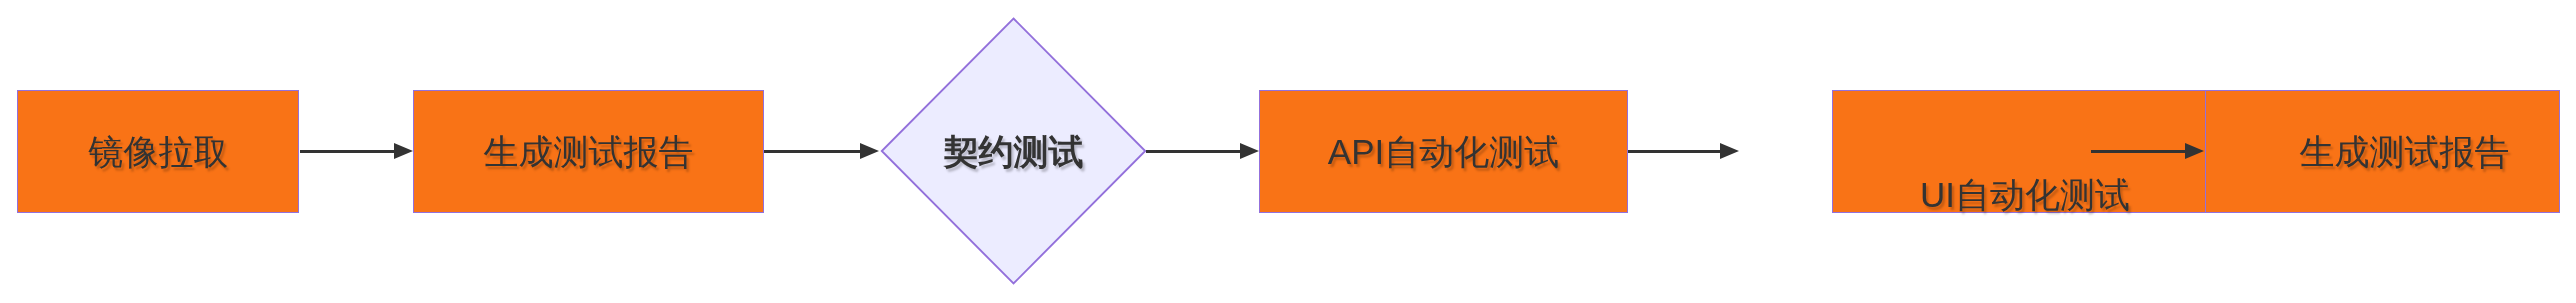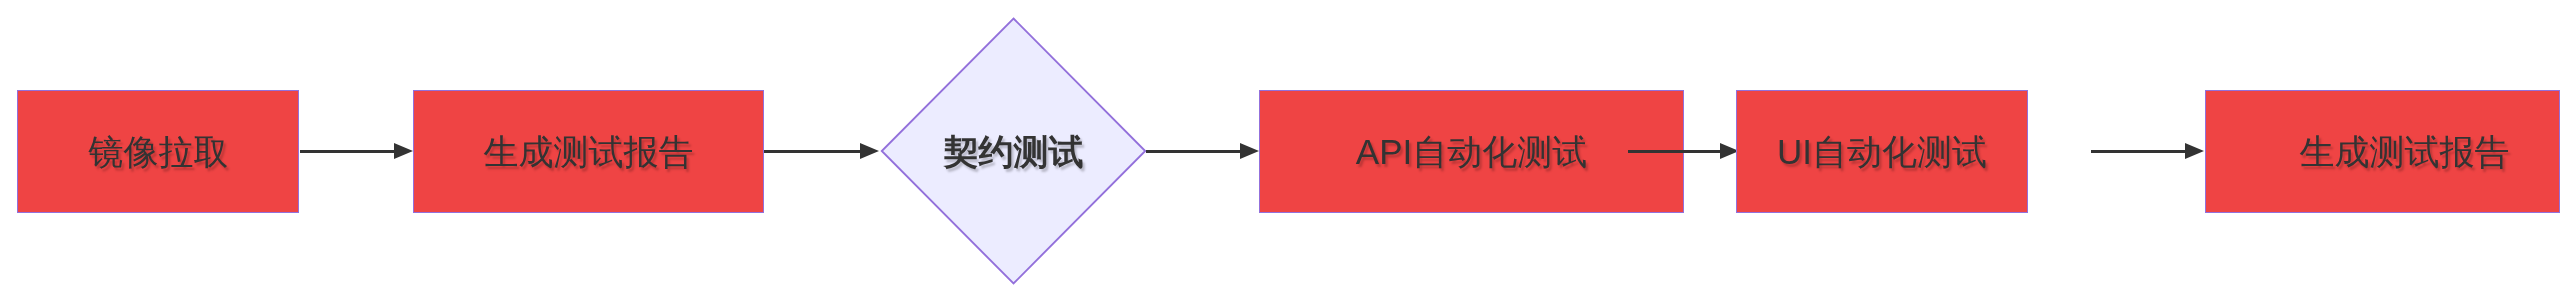--- a/index.html
+++ b/index.html
@@ -14,21 +14,21 @@
     background: #FFFFFF;
     overflow: hidden;
     font-family: "Liberation Sans", "DejaVu Sans", sans-serif;
   }
   
   .node-rect {
     position: absolute;
     top: 90px;
     height: 123px;
     box-sizing: border-box;
-    background: #ef4444;
+    background: #f97316;
     border: 1.9px solid #9370DB;
     display: flex;
     align-items: center;
     justify-content: center;
   }
   .node-label {
     font-size: 35px;
     line-height: 1;
     color: #333333;
     text-shadow: 2.3px 3px 2.3px rgba(0,0,0,0.22);
@@ -104,30 +104,30 @@
   </svg>
   <div class="diamond-label-wrap">
     <span class="node-label">契约测试</span>
   </div>
 
   <div class="edge" style="left:1146px; width:113px;">
     <div class="edge-line" style="width:97px;"></div>
     <div class="edge-arrowhead" style="left:94px;"></div>
   </div>
 
-  <div class="node-rect" style="left:1259px; width:425px;">
+  <div class="node-rect" style="left:1259px; width:369px;">
     <span class="node-label">API自动化测试</span>
   </div>
 
   <div class="edge" style="left:1628px; width:112px;">
     <div class="edge-line" style="width:95px;"></div>
     <div class="edge-arrowhead" style="left:92px;"></div>
   </div>
 
-  <div class="node-rect" style="left:1736px; width:292px;">
+  <div class="node-rect" style="left:1832px; width:386px;align-items:flex-end;">
     <span class="node-label">UI自动化测试</span>
   </div>
 
   <div class="edge" style="left:2091px; width:113px;">
     <div class="edge-line" style="width:97px;"></div>
     <div class="edge-arrowhead" style="left:94px;"></div>
   </div>
 
   <div class="node-rect" style="left:2205px; width:355px;padding-left:44px;">
     <span class="node-label">生成测试报告</span>

